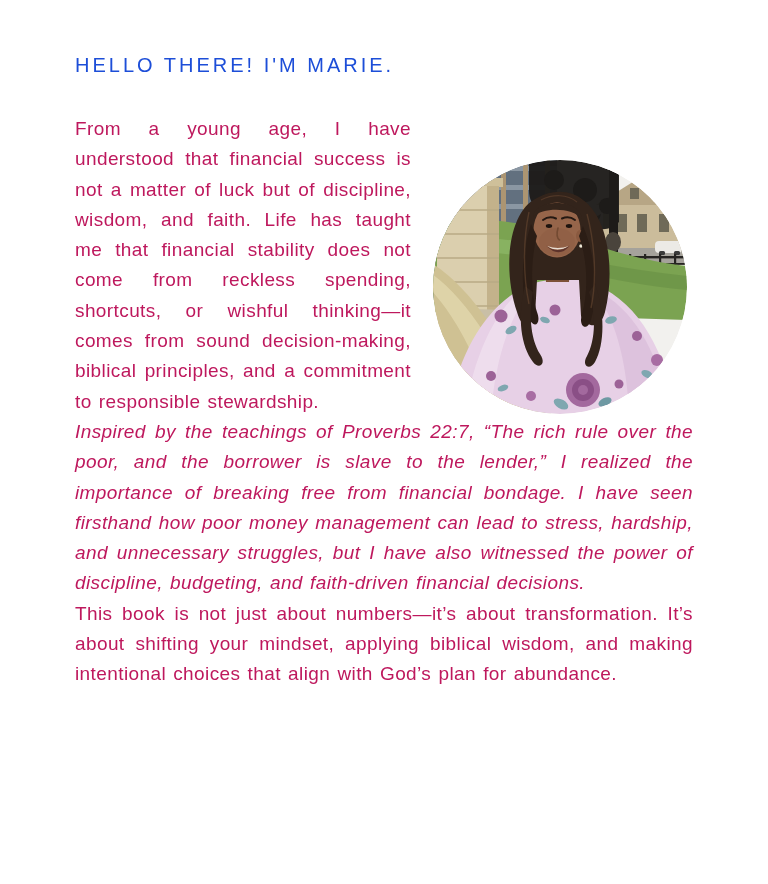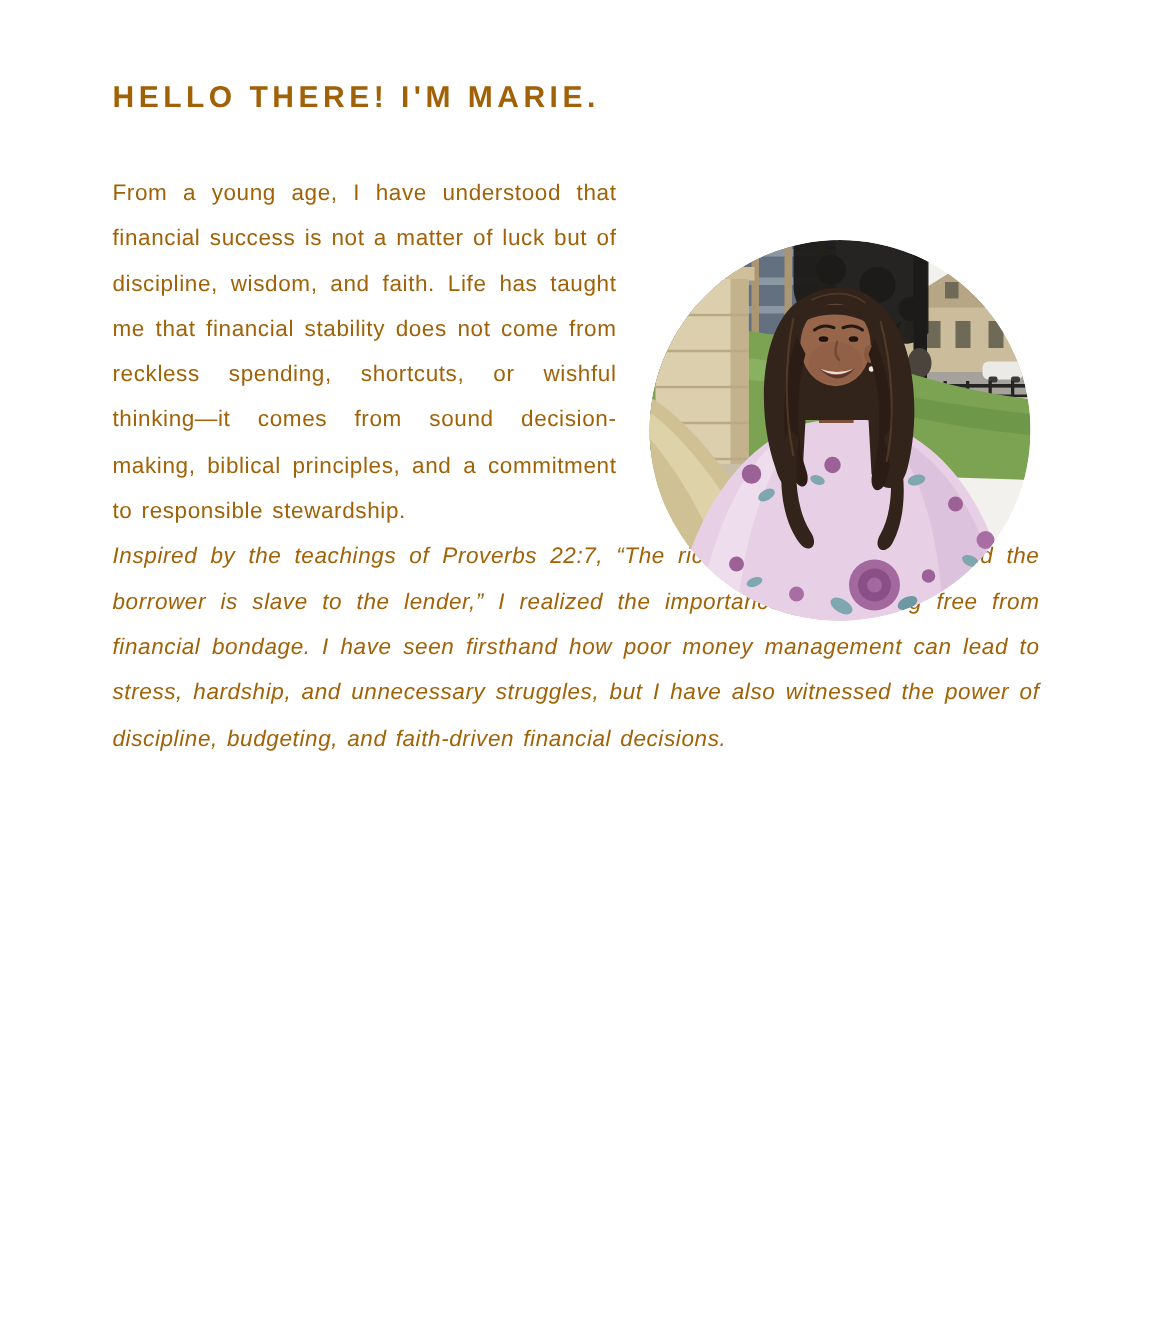--- a/index.html
+++ b/index.html
@@ -14,32 +14,32 @@
   .page {
     position: relative;
     width: 768px;
     height: 884px;
     box-sizing: border-box;
     padding: 54px 75px 0 75px;
   }
   .heading {
     margin: 0 0 37px 0;
     font-size: 20px;
-    font-weight: 700;
+    font-weight: 400;
     letter-spacing: 3px;
-    color: #a16207;
+    color: #1d4ed8;
   }
   p.body-text {
     margin: 0;
-    font-size: 15px;
+    font-size: 19px;
     line-height: 30.3px;
     letter-spacing: 0.4px;
     word-spacing: 1.5px;
     text-align: justify;
-    color: #a16207;
+    color: #be185d;
   }
   .intro-paragraph {
     width: 336px;
     margin-bottom: 41px;
   }
   .full-paragraph {
     width: 618px;
   }
   .proverbs-paragraph {
     margin-bottom: 43px;
@@ -60,20 +60,21 @@
 <body>
 
 <div class="page">
 
   <h1 class="heading">HELLO THERE! I'M MARIE.</h1>
 
   <p class="body-text intro-paragraph">From a young age, I have understood that financial success is not a matter of luck but of discipline, wisdom, and faith. Life has taught me that financial stability does not come from reckless spending, shortcuts, or wishful thinking—it comes from sound decision-making, biblical principles, and a commitment to responsible stewardship.</p>
 
   <p class="body-text full-paragraph proverbs-paragraph">Inspired by the teachings of Proverbs 22:7, “The rich rule over the poor, and the borrower is slave to the lender,” I realized the importance of breaking free from financial bondage. I have seen firsthand how poor money management can lead to stress, hardship, and unnecessary struggles, but I have also witnessed the power of discipline, budgeting, and faith-driven financial decisions.</p>
 
+  <p class="body-text full-paragraph">This book is not just about numbers—it’s about transformation. It’s about shifting your mindset, applying biblical wisdom, and making intentional choices that align with God’s plan for abundance.</p>
 
   <div class="portrait-wrap" role="img" aria-label="Circular photo of Marie, a smiling woman with shoulder-length dark curly hair wearing a lavender floral top, standing outdoors in front of a stone pillar, iron gate, lawn, road and buildings.">
     <svg width="254" height="254" viewBox="0 0 254 254" xmlns="http://www.w3.org/2000/svg">
       <defs>
         <clipPath id="circleClip">
             <circle cx="127" cy="127" r="127"></circle>
           </clipPath>
       </defs>
       <g clip-path="url(#circleClip)">
 

